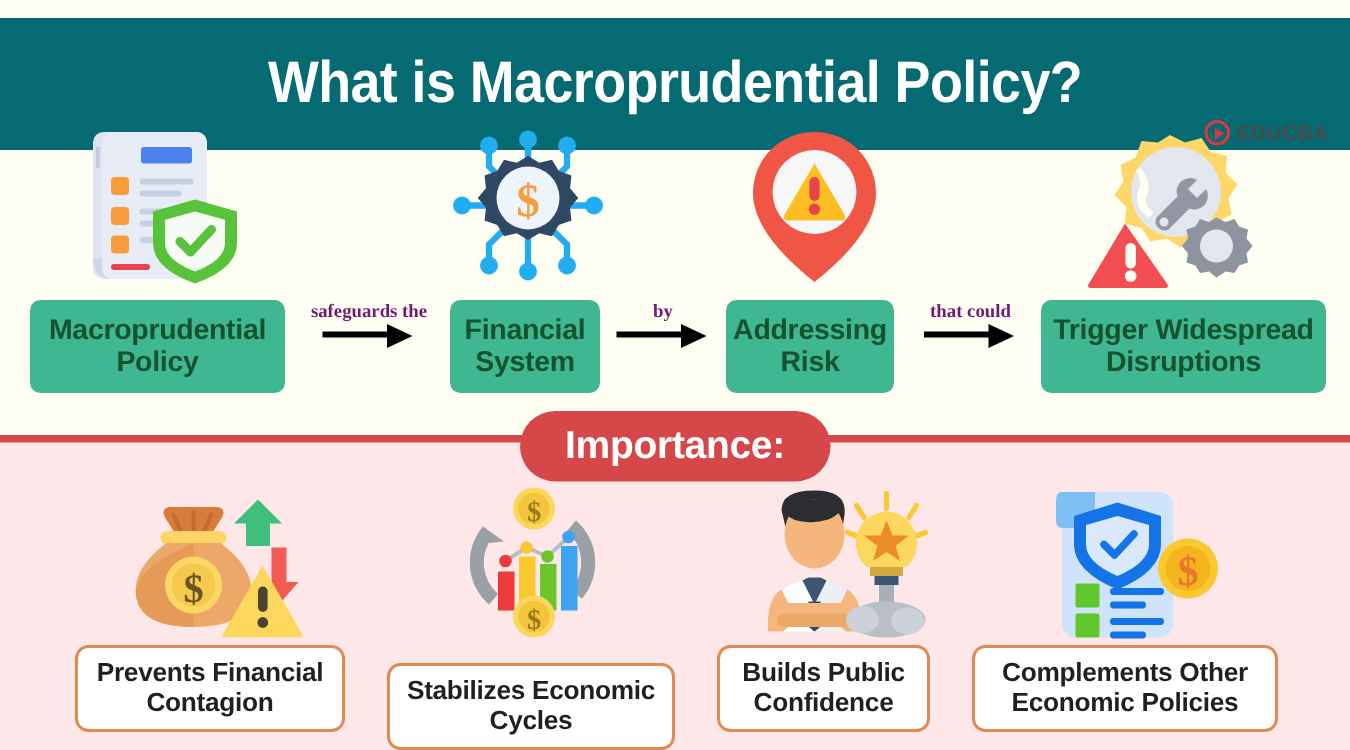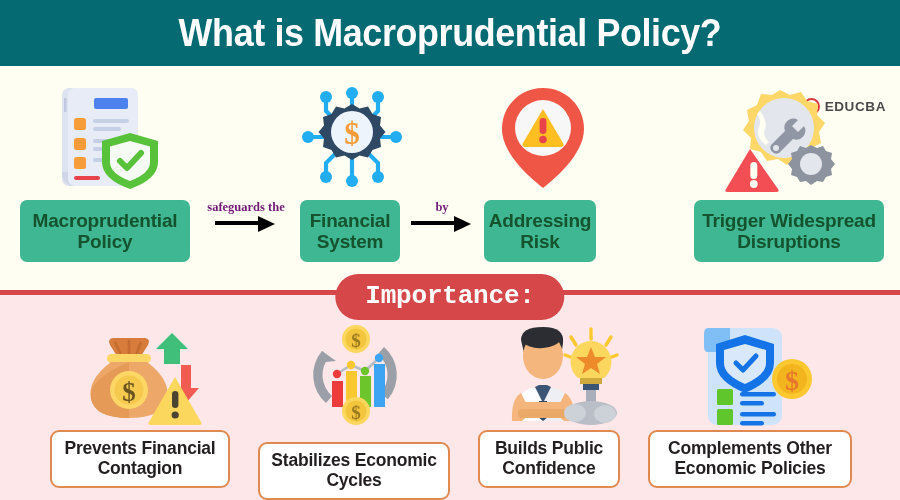--- a/index.html
+++ b/index.html
@@ -5,31 +5,31 @@
   html,body{margin:0;padding:0;}
   body{
     width:900px;height:500px;overflow:hidden;
     font-family:"Liberation Sans", sans-serif;
     background:#FFFEF2;
   }
   #page{position:relative;width:900px;height:500px;background:#FFFEF2;}
 
   
   .header{
-    position:absolute;left:0;top:0;width:900px;height:66px;
+    position:absolute;left:0;top:12px;width:900px;height:88px;
     background:#056A72;display:flex;align-items:center;justify-content:center;
   }
   .header-title{
     color:#FFFFFF;font-size:39px;font-weight:bold;letter-spacing:-0.4px;
     font-family:"Liberation Sans Narrow","Liberation Sans",sans-serif;
     transform:scaleX(0.92);transform-origin:center;white-space:nowrap;
   }
 
   
-  .brand{position:absolute;right:14px;top:98px;display:flex;align-items:center;gap:5px;text-align:right;}
+  .brand{position:absolute;right:14px;top:80px;display:flex;align-items:center;gap:5px;text-align:right;}
   .brand-mark{
     width:17px;height:17px;border-radius:50%;
     border:2.6px solid #D8383E;box-sizing:border-box;position:relative;
   }
   .brand-mark:after{
     content:"";position:absolute;left:5px;top:3.2px;
     border-left:6px solid #D8383E;border-top:4px solid transparent;border-bottom:4px solid transparent;
   }
   .brand-name{font-size:13.5px;font-weight:bold;color:#4A4A4A;letter-spacing:0.6px;}
 
@@ -56,21 +56,21 @@
   .arrow .head{position:absolute;left:43px;top:-2px;width:0;height:0;
     border-left:17px solid #000;border-top:8px solid transparent;border-bottom:8px solid transparent;}
 
   
   .divider{position:absolute;left:0;top:290px;width:900px;height:5px;background:#D6474A;}
   .pink-section{position:absolute;left:0;top:295px;width:900px;height:205px;background:#FDE7E8;}
   .pill{
     position:absolute;left:50%;top:274px;transform:translateX(-50%);
     background:#D6474A;color:#fff;border-radius:26px;padding:7px 30px 9px;
     font-size:26px;font-weight:bold;letter-spacing:-0.2px;
-    font-family:Liberation Mono, monospace;
+    font-family:Liberation Sans, sans-serif;
     z-index:5;white-space:nowrap;
   }
 
   
   .imp-icons{position:absolute;left:0;top:325px;width:900px;height:100px;}
   .imp-icon{position:absolute;top:0;width:130px;height:100px;display:flex;align-items:center;justify-content:center;}
   .imp-row{position:absolute;left:0;top:430px;width:900px;height:58px;}
   .imp-box{
     position:absolute;top:0;height:58px;background:#FFFFFF;border:2.3px solid #E08A52;
     border-radius:9px;display:flex;align-items:center;text-align:center;
@@ -194,20 +194,27 @@
       <span class="arrow">
           <span class="shaft"></span>
           <span class="head"></span>
         </span>
     </div>
 
     <div class="flow-box" style="left:484px;width:112px;">
       <span>Addressing Risk</span>
     </div>
 
+    <div class="connector" style="left:602px;width:90px;">
+      <span class="connector-label">that could</span>
+      <span class="arrow">
+          <span class="shaft"></span>
+          <span class="head"></span>
+        </span>
+    </div>
 
     <div class="flow-box" style="left:694px;width:190px;">
       <span>Trigger Widespread Disruptions</span>
     </div>
   </div>
 
   <div class="pink-section"></div>
   <div class="divider"></div>
   <div class="pill">Importance:</div>
 

